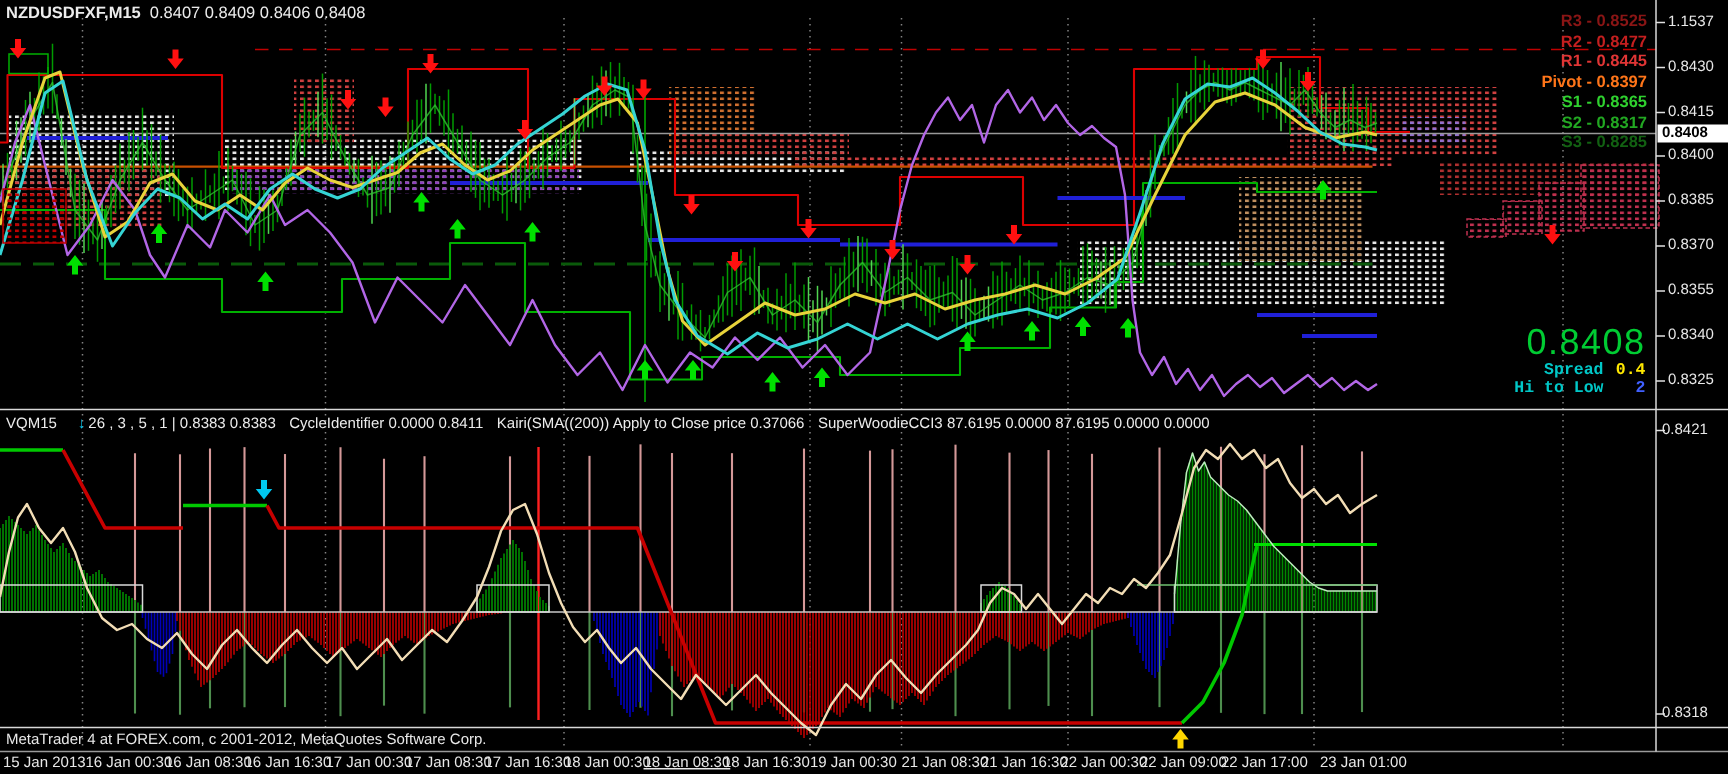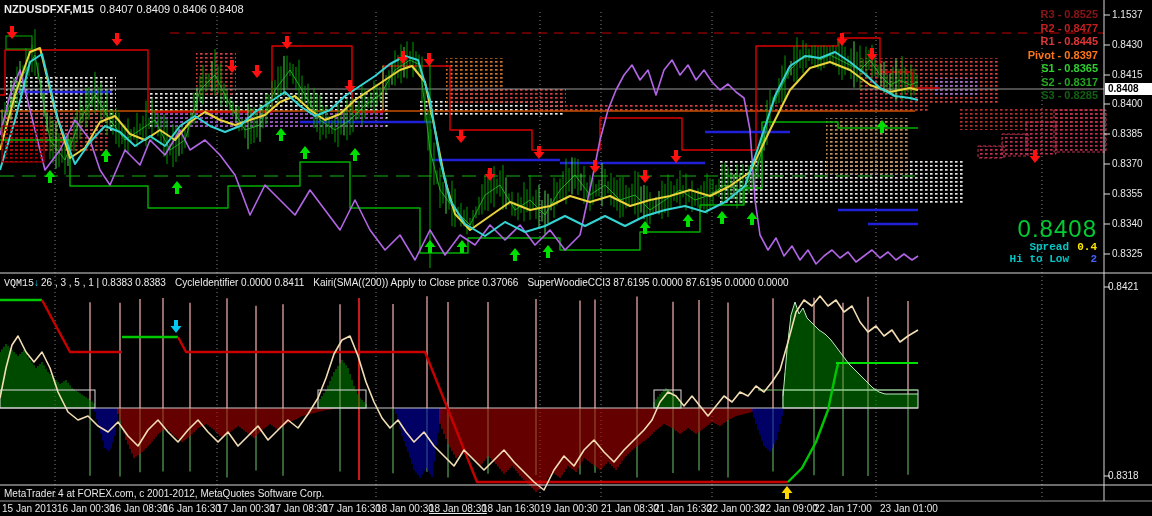--- a/index.html
+++ b/index.html
@@ -1039,21 +1039,21 @@
       <div class="ptick" style="top: 188px;">0.8355</div>
       <div class="ptick" style="top: 218px;">0.8340</div>
       <div class="ptick" style="top: 248px;">0.8325</div>
     </div>
   <div class="price-tag">0.8408</div>
 
   <div class="sub-axis-top">0.8421</div>
   <div class="sub-axis-bottom">0.8318</div>
 
   <div class="ind-title">
-    <span style="margin-right:0;font-family:Liberation Mono, monospace;">VQM15</span><span class="cyan" style="margin-right:2px;">↓</span><span>26 , 3 , 5 , 1  |  0.8383 0.8383</span><span>CycleIdentifier 0.0000 0.8411</span><span>Kairi(SMA((200)) Apply to Close price 0.37066</span><span>SuperWoodieCCI3 87.6195 0.0000 87.6195 0.0000 0.0000</span>
+    <span style="margin-right:14px;">VQM15</span><span class="cyan" style="margin-right:2px;">↓</span><span>26 , 3 , 5 , 1  |  0.8383 0.8383</span><span>CycleIdentifier 0.0000 0.8411</span><span>Kairi(SMA((200)) Apply to Close price 0.37066</span><span>SuperWoodieCCI3 87.6195 0.0000 87.6195 0.0000 0.0000</span>
   </div>
 
   <div class="copyright">MetaTrader 4 at FOREX.com, c 2001-2012, MetaQuotes Software Corp.</div>
   <div id="time-axis">
       <div class="tlabel" style="left: 2px;">15 Jan 2013</div>
       <div class="tlabel" style="left: 57px;">16 Jan 00:30</div>
       <div class="tlabel" style="left: 110px;">16 Jan 08:30</div>
       <div class="tlabel" style="left: 163px;">16 Jan 16:30</div>
       <div class="tlabel" style="left: 217px;">17 Jan 00:30</div>
       <div class="tlabel" style="left: 270px;">17 Jan 08:30</div>

